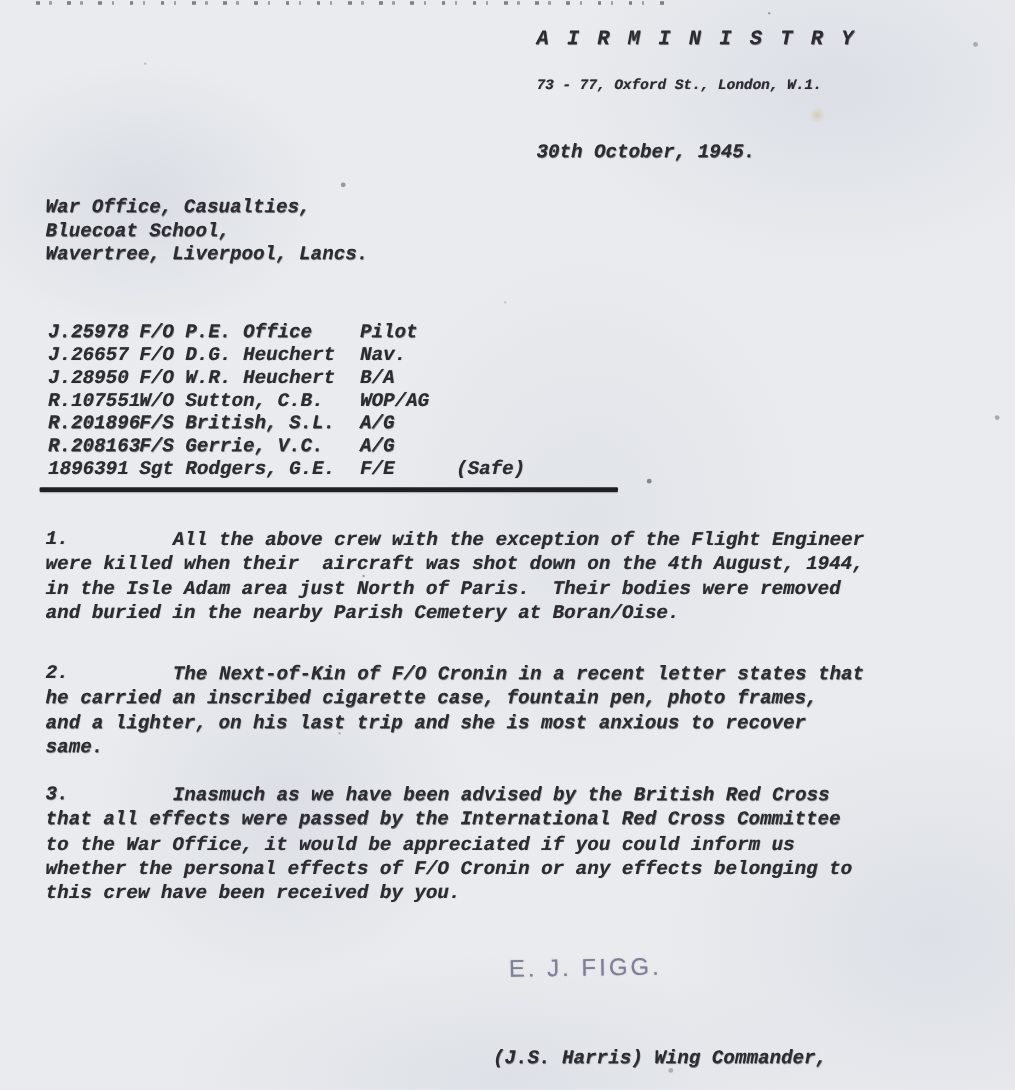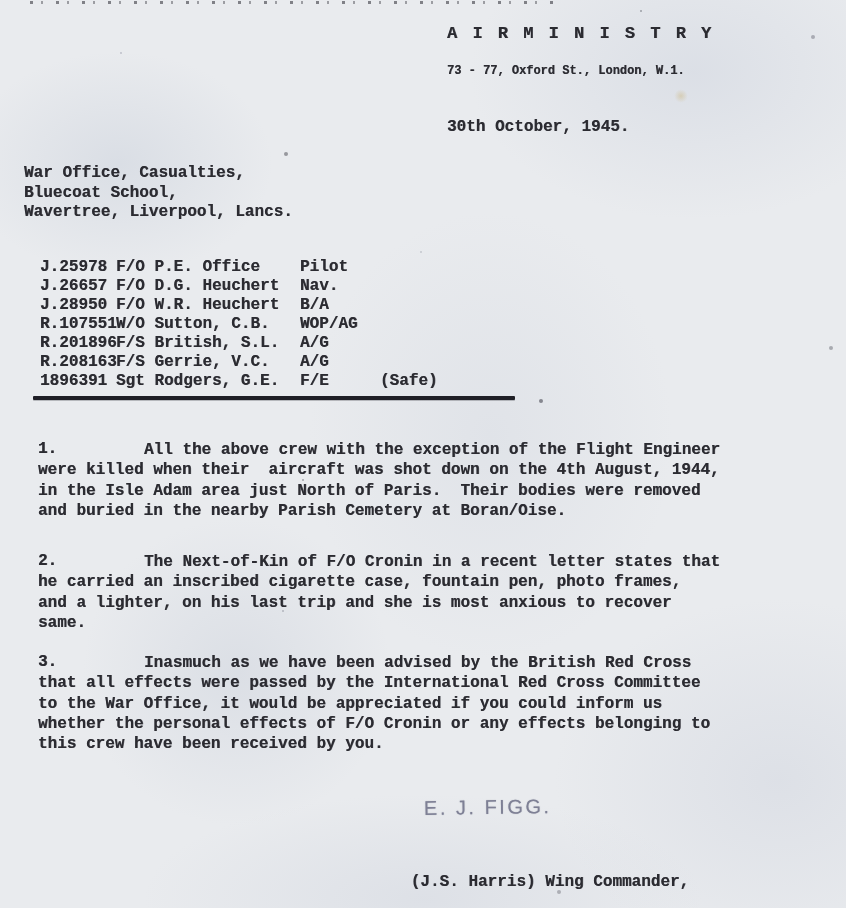--- a/index.html
+++ b/index.html
@@ -14,21 +14,21 @@
       radial-gradient(ellipse 320px 210px at 82% 8%,  rgba(188,196,212,0.30), transparent 70%),
       radial-gradient(ellipse 260px 320px at 58% 48%, rgba(198,204,216,0.26), transparent 70%),
       radial-gradient(ellipse 220px 220px at 28% 74%, rgba(183,191,206,0.28), transparent 70%),
       radial-gradient(ellipse 320px 260px at 92% 86%, rgba(193,199,213,0.30), transparent 70%),
       radial-gradient(ellipse 400px 150px at 50% 99%, rgba(186,193,208,0.25), transparent 70%);
     font-family: "Liberation Mono", "DejaVu Sans Mono", monospace;
     font-weight: bold;
     color: #2b2b31;
   }
   .abs { position: absolute; }
-  .ink { text-shadow: 0.4px 0.4px 0.6px rgba(40,40,48,0.65); }
+  .ink { text-shadow: 0.4px 0.4px 0.6px rgba(40,40,48,0.65); font-style: italic; }
 
   
   .cutoff {
     left: 30px; top: 0; width: 540px; height: 5px; overflow: hidden;
   }
   .cutoff .marks {
     height: 3px; margin-top: 1px; width: 530px;
     background: repeating-linear-gradient(90deg,
       rgba(42,42,50,0.55) 0 3px, transparent 3px 11px,
       rgba(42,42,50,0.40) 11px 13px, transparent 13px 26px);
@@ -48,23 +48,23 @@
       700px 562px 0 0   rgba(90,95,115,.30),
       420px 251px 0 0   rgba(90,95,115,.25),
       812px 36px  0 1px rgba(60,60,75,.35),
       282px 610px 0 0   rgba(70,70,85,.30);
   }
 
   .lh-org     { left: 447px; top: 24px;  font-size: 17px; letter-spacing: 2.5px; }
   .lh-address { left: 447px; top: 64px;  font-size: 12px; }
   .lh-date    { left: 447px; top: 118px; font-size: 16px; }
 
-  .recipient { left: 24px; top: 164px; font-size: 16px; line-height: 19.5px; white-space: pre; }
+  .recipient { left: 38px; top: 164px; font-size: 16px; line-height: 19.5px; white-space: pre; }
 
-  .crew { left: 40px; top: 258px; font-size: 16px; }
+  .crew { left: 40px; top: 268px; font-size: 16px; }
   .crew-row {
     display: grid;
     grid-template-columns: 76px 184px 80px auto;
     line-height: 19px; height: 19px;
     width: 474px;
     white-space: pre;
   }
   .crew-underline {
     position: absolute;
     left: -7px; top: 138px;

